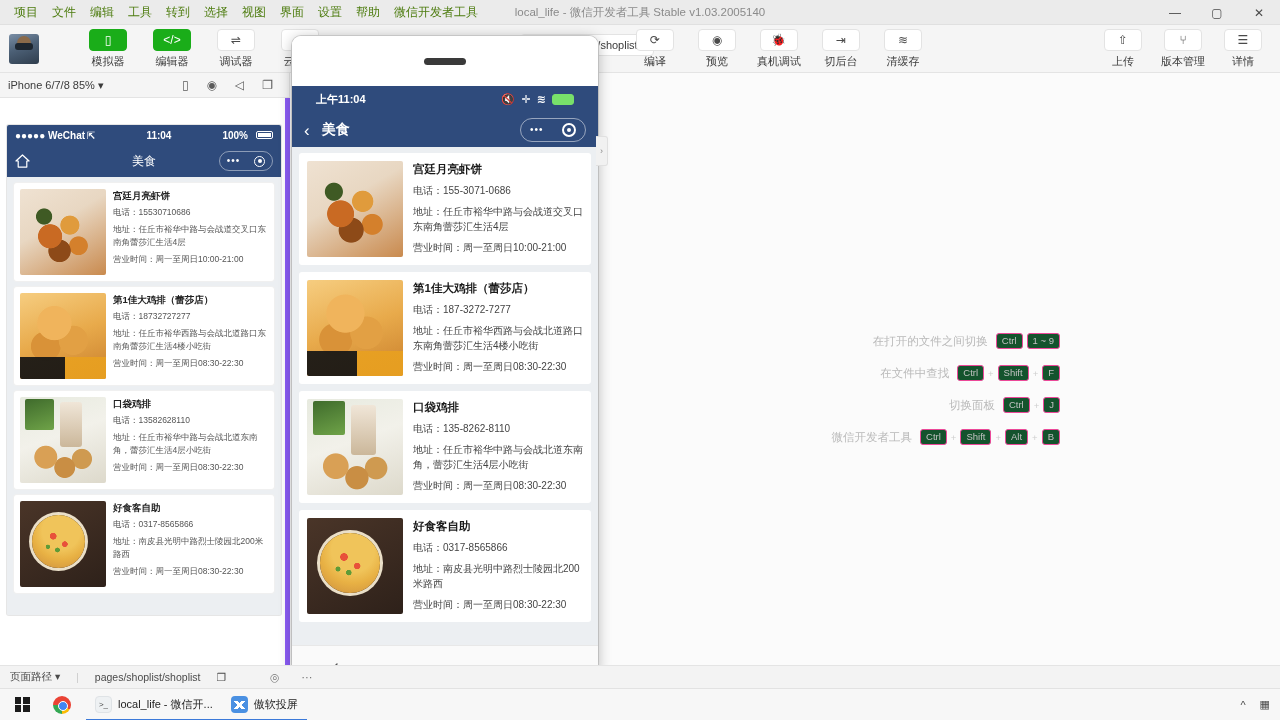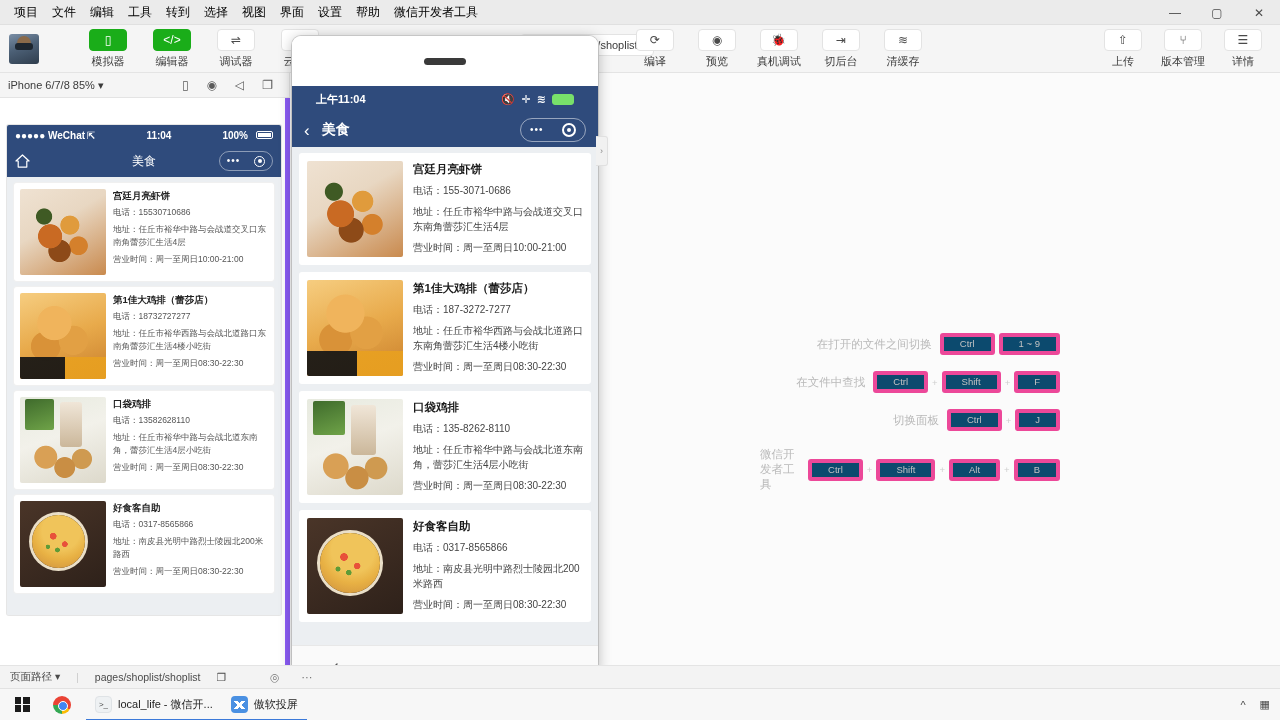--- a/index.html
+++ b/index.html
@@ -13,21 +13,21 @@
   #app { position: relative; width: 1280px; height: 720px; }
 
   
   .titlebar {
     position: absolute; top: 0; left: 0; width: 1280px; height: 25px;
     background: #ebebeb; border-bottom: 1px solid #e0e0e0;
     display: flex; align-items: center;
   }
   .menu { display: flex; align-items: center; padding-left: 7px; gap: 0; }
   .menu-item {
-    font-size: 12px; color: #000000; padding: 3px 7px; line-height: 14px;
+    font-size: 12px; color: #4d7c0f; padding: 3px 7px; line-height: 14px;
     white-space: nowrap; cursor: default;
   }
   .win-title {
     position: absolute; left: 0; right: 0; text-align: center;
     font-size: 11.5px; color: #8a8a8a; pointer-events: none;
   }
   .win-btns { position: absolute; right: 0; top: 0; display: flex; height: 25px; }
   .win-btn {
     width: 42px; height: 25px; display: flex; align-items: center; justify-content: center;
     font-size: 12px; color: #4a4a4a;
@@ -86,22 +86,22 @@
     background: #fbfbfb;
   }
   .shortcuts {
     position: absolute; top: 260px; left: 470px; width: 300px;
     display: flex; flex-direction: column; gap: 16px;
   }
   .sc-row { display: flex; align-items: center; justify-content: flex-end; gap: 8px; }
   .sc-label { font-size: 11.5px; color: #b9b9b9; }
   .keys { display: flex; align-items: center; gap: 4px; }
   .key {
-    font-size: 9.5px; color: #c2c2c2; background: #0c4a6e; border: 4px solid #ec4899;
-    border-radius: 3px; padding: 1px 16px; line-height: 12px;
+    font-size: 9.5px; color: #c2c2c2; background: #14532d; border: 1px solid #ec4899;
+    border-radius: 3px; padding: 1px 5px; line-height: 12px;
   }
   .plus { font-size: 9.5px; color: #cecece; }
 
   
   .sim {
     position: absolute; top: 98px; left: 0; width: 290px; height: 575px;
     background: #fff; border-right: 5px solid #8b5cf6; overflow: hidden;
   }
   .sim-inner {
     position: absolute; left: 7px; top: 27px; width: 274px; height: 490px;
@@ -270,20 +270,21 @@
       <div class="menu-item">编辑</div>
       <div class="menu-item">工具</div>
       <div class="menu-item">转到</div>
       <div class="menu-item">选择</div>
       <div class="menu-item">视图</div>
       <div class="menu-item">界面</div>
       <div class="menu-item">设置</div>
       <div class="menu-item">帮助</div>
       <div class="menu-item">微信开发者工具</div>
     </div>
+    <div class="win-title">local_life - 微信开发者工具 Stable v1.03.2005140</div>
     <div class="win-btns">
       <div class="win-btn">—</div>
       <div class="win-btn">▢</div>
       <div class="win-btn close">✕</div>
     </div>
   </div>
 
   <div class="toolbar">
     <div class="avatar"></div>
 

